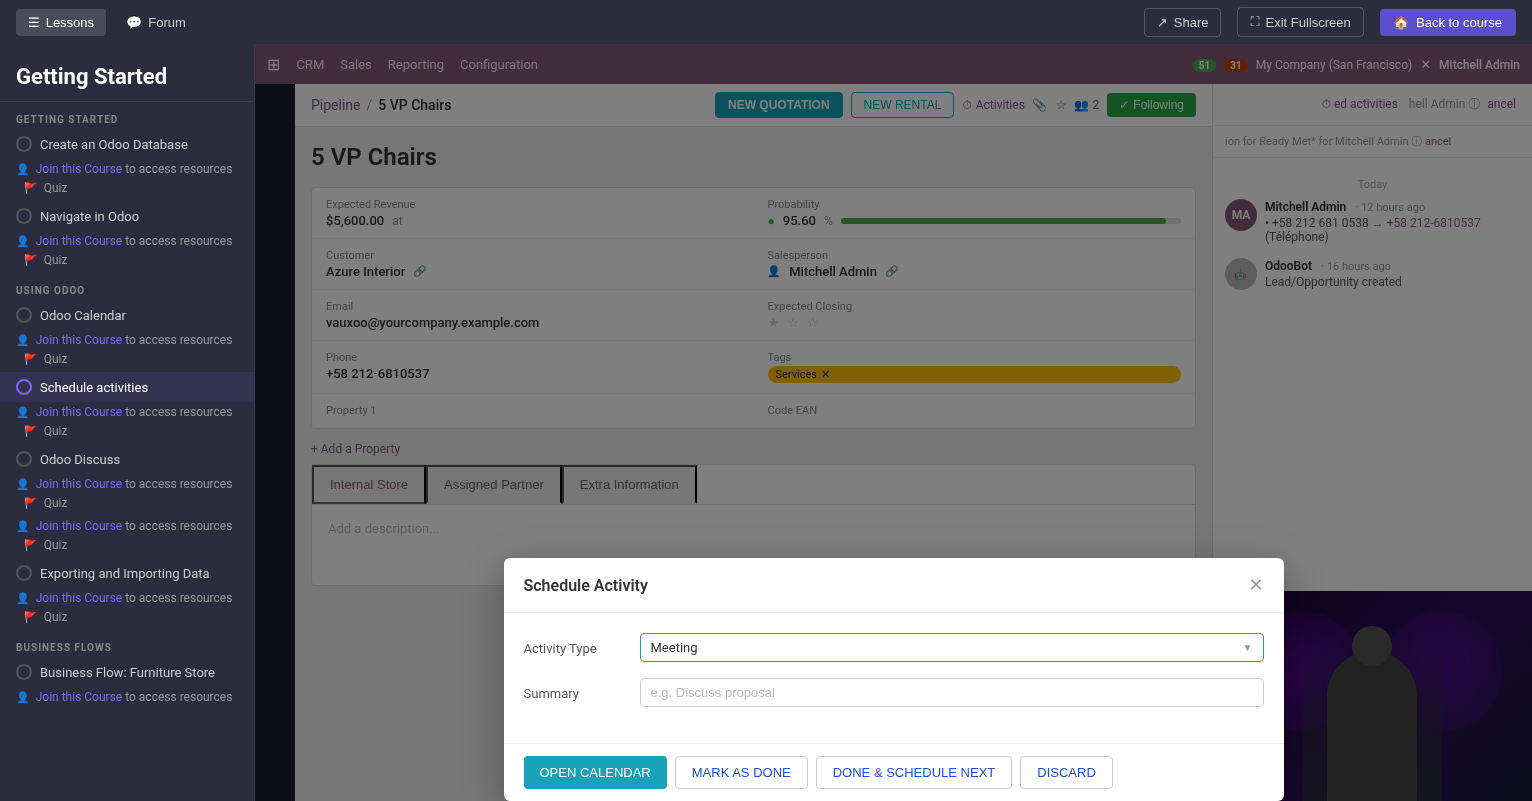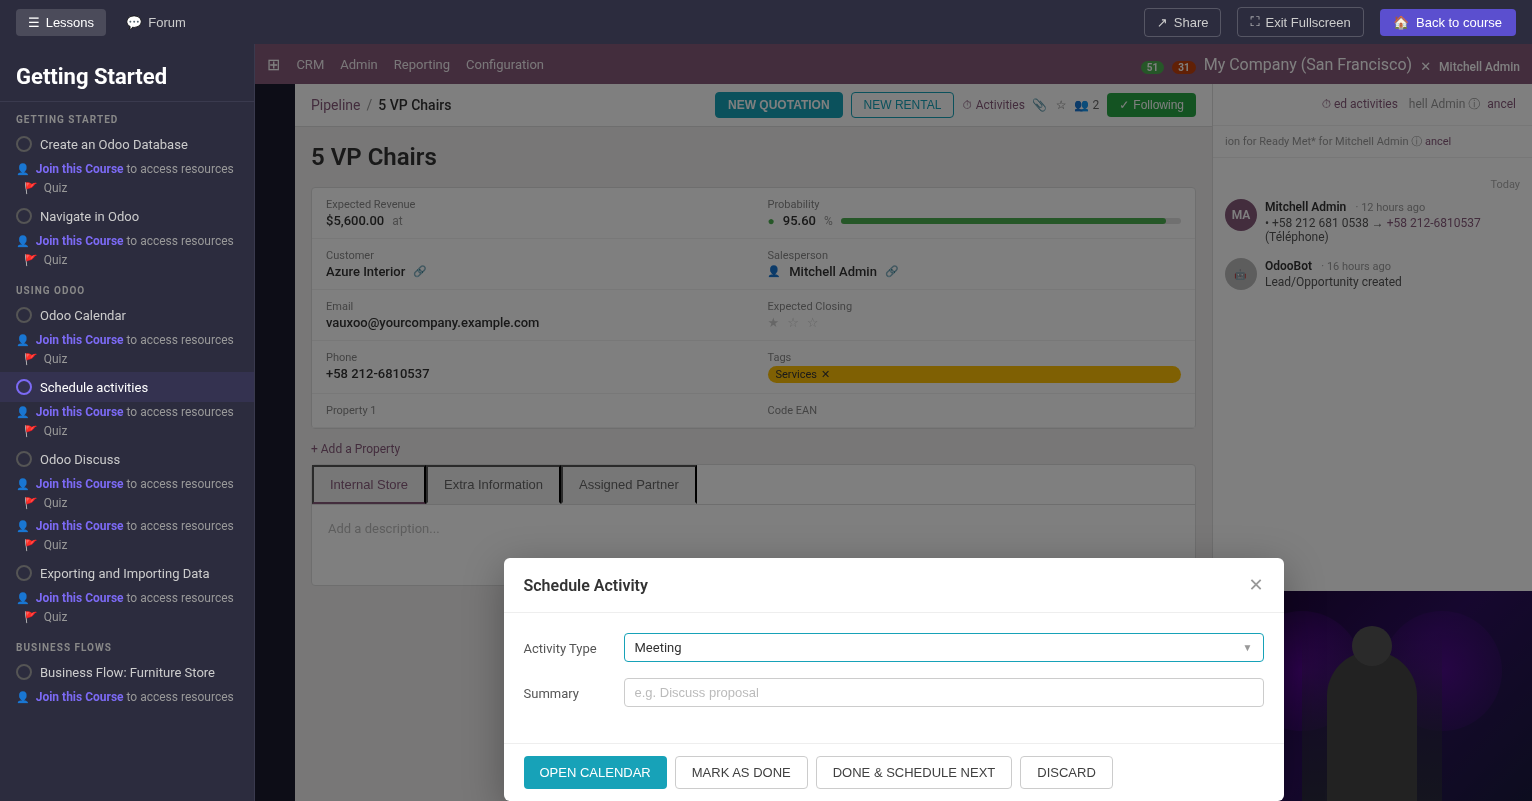--- a/index.html
+++ b/index.html
@@ -42,21 +42,21 @@
       font-size: 22px; font-weight: 700; color: #fff;
       padding: 20px 16px 12px; border-bottom: 1px solid #3a3a4e;
     }
     .sidebar-section-title {
       font-size: 10px; font-weight: 700; color: #888; letter-spacing: 1px;
       padding: 12px 16px 4px; text-transform: uppercase;
     }
     .join-row { display: flex; align-items: center; gap: 6px; padding: 3px 16px; }
     .join-icon { color: #888; font-size: 11px; }
     .join-text { font-size: 12px; color: #999; }
-    .join-text .join-link { color: #7c6af5; text-decoration: none; font-weight: 700; }
+    .join-text .join-link { color: #7c6af5; text-decoration: none; font-weight: 400; }
     .quiz-row { display: flex; align-items: center; gap: 6px; padding: 2px 16px 6px 24px; }
     .quiz-icon { color: #888; font-size: 11px; }
     .quiz-text { font-size: 12px; color: #999; }
     .sidebar-nav-item {
       padding: 7px 16px; cursor: pointer; display: flex; align-items: center; gap: 8px;
       font-size: 13px; color: #ccc; border-radius: 0;
     }
     .sidebar-nav-item .circle-icon { width: 16px; height: 16px; border-radius: 50%; border: 2px solid #555; flex-shrink: 0; display: flex; align-items: center; justify-content: center; font-size: 9px; }
     .schedule-item { background: rgba(124,106,245,0.1); }
 
@@ -69,21 +69,21 @@
       display: flex; align-items: center; justify-content: space-between;
       padding: 0 12px; flex-shrink: 0;
     }
     .odoo-topbar-left { display: flex; align-items: center; gap: 16px; }
     .odoo-app-grid { color: #fff; font-size: 16px; cursor: pointer; }
     .odoo-nav-items { display: flex; gap: 16px; }
     .odoo-nav-item { color: #fff; font-size: 13px; cursor: pointer; opacity: 0.9; }
     .odoo-topbar-right { display: flex; align-items: flex-end; gap: 8px; }
     .odoo-badge { background: #c2410c; color: #fff; border-radius: 10px; padding: 1px 6px; font-size: 10px; font-weight: 700; }
     .odoo-badge.green { background: #4caf50; }
-    .odoo-company { color: #fff; font-size: 16px; }
+    .odoo-company { color: #fff; font-size: 12px; }
     .odoo-user { color: #fff; font-size: 12px; font-weight: 500; }
 
     
     .crm-content { background: #f0eeee; flex: 1; overflow-y: auto; position: relative; margin-left: 40px; }
 
     
     .crm-action-bar {
       background: #fff; border-bottom: 1px solid #ddd;
       padding: 8px 16px; display: flex; align-items: center; justify-content: space-between;
     }
@@ -159,41 +159,41 @@
       background: #fff; border-radius: 6px; width: 780px;
       box-shadow: 0 10px 40px rgba(0,0,0,0.3); overflow: hidden;
     }
     .modal-header {
       padding: 16px 20px; border-bottom: 1px solid #eee;
       display: flex; align-items: center; justify-content: space-between;
     }
     .modal-title { font-size: 16px; font-weight: 600; color: #333; }
     .modal-close { background: none; border: none; font-size: 18px; color: #999; cursor: pointer; }
     .modal-body { padding: 20px; }
-    .form-row { display: flex; align-items: flex-start; margin-bottom: 16px; }
+    .form-row { display: flex; align-items: flex-start; gap: 16px; margin-bottom: 16px; }
     .form-label { width: 100px; font-size: 13px; color: #555; padding-top: 8px; flex-shrink: 0; }
     .form-control {
       flex: 1; border: 1px solid #ccc; border-radius: 4px;
       padding: 6px 10px; font-size: 13px; color: #333; background: #fff;
       display: flex; align-items: center; justify-content: space-between;
     }
     .form-control.with-border-teal { border-color: #17a2b8; }
     .form-input { width: 100%; border: none; outline: none; font-size: 13px; color: #333; background: transparent; }
     .form-input::placeholder { color: #bbb; }
     .dropdown-arrow { color: #999; font-size: 10px; }
     .modal-footer { padding: 12px 20px; border-top: 1px solid #eee; display: flex; gap: 8px; }
     .btn-teal { background: #17a2b8; color: #fff; border: none; padding: 8px 16px; border-radius: 4px; font-size: 13px; cursor: pointer; font-weight: 500; }
-    .btn-outline { background: #fff; color: #404040; border: 1px solid #ccc; padding: 8px 16px; border-radius: 4px; font-size: 13px; cursor: pointer; }
+    .btn-outline { background: #fff; color: #1d4ed8; border: 1px solid #ccc; padding: 8px 16px; border-radius: 4px; font-size: 13px; cursor: pointer; }
 
     
     ::-webkit-scrollbar { width: 6px; }
     ::-webkit-scrollbar-track { background: transparent; }
     ::-webkit-scrollbar-thumb { background: #555; border-radius: 3px; }
 
-    .chat-section-date { text-align: right; font-size: 11px; color: #aaa; margin: 8px 0; }
+    .chat-section-date { text-align: center; font-size: 11px; color: #aaa; margin: 8px 0; }
   </style>
 </head>
 <body>
 
 <div class="top-nav">
   <div class="top-nav-left">
     <button class="nav-btn active">
       <span>☰</span>
       <span>Lessons</span>
     </button>
@@ -340,21 +340,21 @@
     </div>
   </div>
 
   <div class="content-area">
 
     <div class="odoo-topbar">
       <div class="odoo-topbar-left">
         <span class="odoo-app-grid">⊞</span>
         <span class="odoo-nav-item">CRM</span>
         <div class="odoo-nav-items">
-          <span class="odoo-nav-item">Admin</span>
+          <span class="odoo-nav-item">Sales</span>
           <span class="odoo-nav-item">Reporting</span>
           <span class="odoo-nav-item">Configuration</span>
         </div>
       </div>
       <div class="odoo-topbar-right">
         <span class="odoo-badge green">51</span>
         <span class="odoo-badge">31</span>
         <span class="odoo-company">My Company (San Francisco)</span>
         <span style="color:#fff;cursor:pointer;">✕</span>
         <span class="odoo-user">Mitchell Admin</span>
@@ -455,22 +455,22 @@
             </div>
           </div>
 
           <div style="margin-bottom:8px;">
             <span style="font-size:12px;color:#875a7b;cursor:pointer;">+ Add a Property</span>
           </div>
 
           <div class="tab-section">
             <div class="tab-header">
               <button class="tab-btn active">Internal Store</button>
+              <button class="tab-btn">Assigned Partner</button>
               <button class="tab-btn">Extra Information</button>
-              <button class="tab-btn">Assigned Partner</button>
             </div>
             <div class="tab-content">
               <span style="color:#bbb;cursor:text;">Add a description...</span>
             </div>
           </div>
         </div>
       </div>
 
       <div class="crm-right-panel">
         <div class="panel-header">

